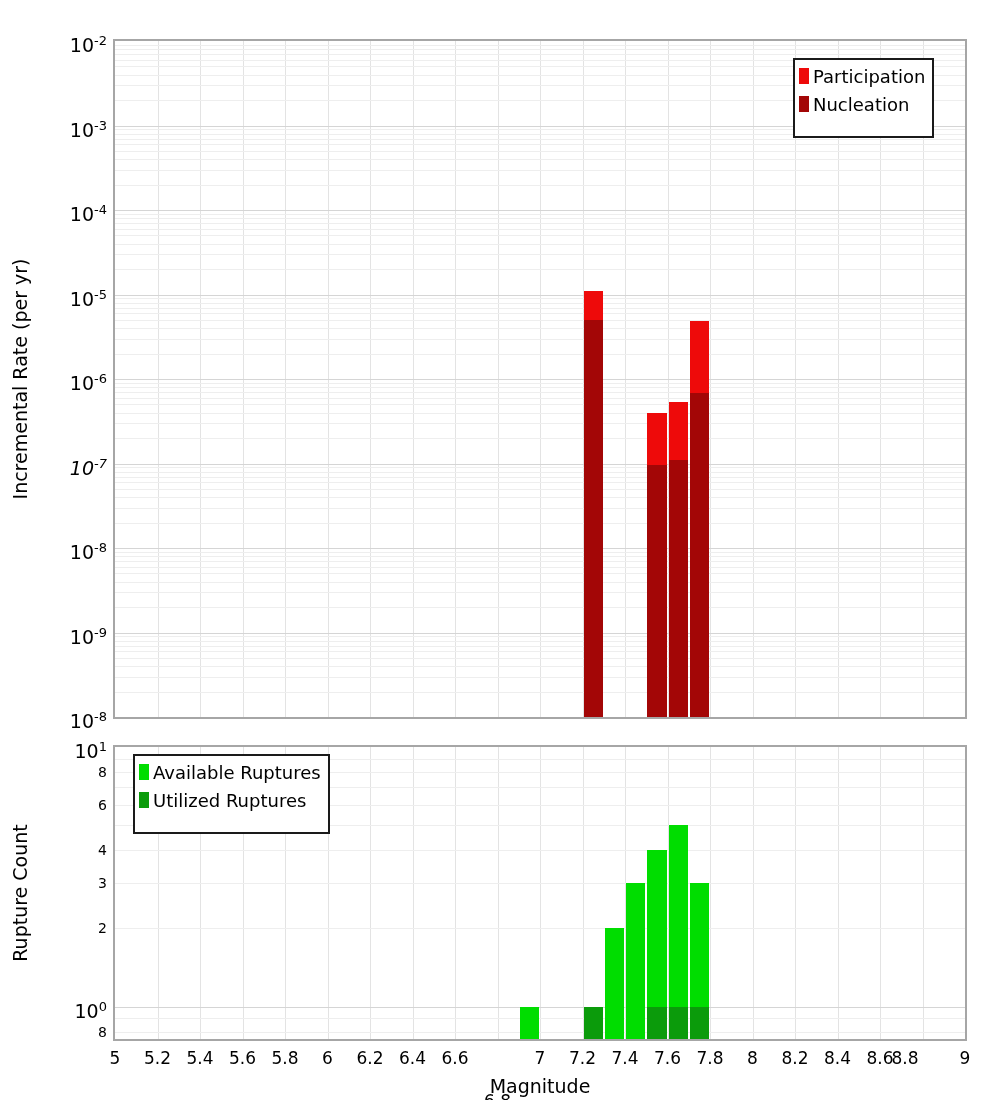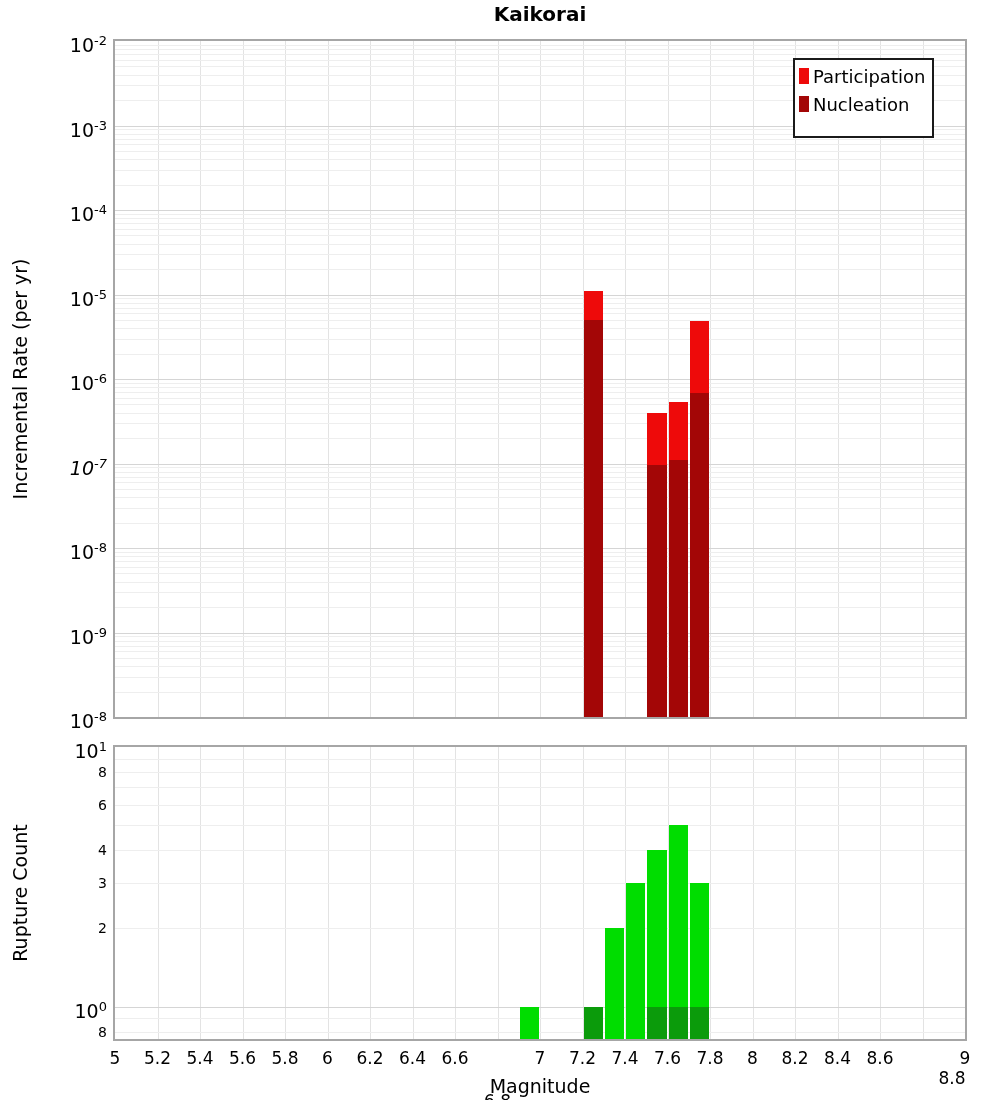--- a/index.html
+++ b/index.html
@@ -28,21 +28,20 @@
   .lrow{display:flex;align-items:center;height:28px;}
   .sw{width:10px;height:16px;margin-right:4px;flex:none;}
   .lbl{font-size:18px;white-space:nowrap;}
   #legend-top{left:793px;top:58px;}
   #legend-bottom{left:133px;top:754px;}
 </style>
 </head>
 <body>
 
 <div id="figure">
-  <div id="title">Kaikorai</div>
 
   <div class="ylab" id="ylab-top">Incremental Rate (per yr)</div>
   <div class="ylab" id="ylab-bottom">Rupture Count</div>
   <div id="xlab">Magnitude</div>
 
   <div class="plot" id="plot-top">
       <div class="vgrid" style="left: 42.5px;"></div>
       <div class="vgrid" style="left: 85px;"></div>
       <div class="vgrid" style="left: 127.5px;"></div>
       <div class="vgrid" style="left: 170px;"></div>
@@ -182,21 +181,21 @@
       <div class="xtick" style="left: 565px; top: 300px;">7.8</div>
       <div class="vgrid" style="left: 637.5px;"></div>
       <div class="xtick" style="left: 607.5px; top: 300px;">8</div>
       <div class="vgrid" style="left: 680px;"></div>
       <div class="xtick" style="left: 650px; top: 300px;">8.2</div>
       <div class="vgrid" style="left: 722.5px;"></div>
       <div class="xtick" style="left: 692.5px; top: 300px;">8.4</div>
       <div class="vgrid" style="left: 765px;"></div>
       <div class="xtick" style="left: 735px; top: 300px;">8.6</div>
       <div class="vgrid" style="left: 807.5px;"></div>
-      <div class="xtick" style="left: 807px; top: 300px; margin-top: 20px;">8.8</div>
+      <div class="xtick" style="left: 760px; top: 300px;">8.8</div>
       <div class="xtick" style="left: 820px; top: 300px;">9</div>
       <div class="mgrid" style="top: 284.725px;"></div>
       <div class="mgrid" style="top: 271.447px;"></div>
       <div class="Mgrid" style="top: 259.57px;"></div>
       <div class="mgrid" style="top: 181.431px;"></div>
       <div class="mgrid" style="top: 135.723px;"></div>
       <div class="mgrid" style="top: 103.293px;"></div>
       <div class="mgrid" style="top: 78.1383px;"></div>
       <div class="mgrid" style="top: 57.5852px;"></div>
       <div class="mgrid" style="top: 40.2079px;"></div>
@@ -227,13 +226,23 @@
     <div class="lrow">
       <span class="sw" style="background: rgb(238, 10, 10);"></span>
       <span class="lbl">Participation</span>
     </div>
     <div class="lrow">
       <span class="sw" style="background: rgb(163, 6, 6);"></span>
       <span class="lbl">Nucleation</span>
     </div>
   </div>
 
+  <div class="legend" id="legend-bottom">
+    <div class="lrow">
+      <span class="sw" style="background: rgb(0, 221, 0);"></span>
+      <span class="lbl">Available Ruptures</span>
+    </div>
+    <div class="lrow">
+      <span class="sw" style="background: rgb(11, 155, 11);"></span>
+      <span class="lbl">Utilized Ruptures</span>
+    </div>
+  </div>
 </div>
 
 </body></html>

